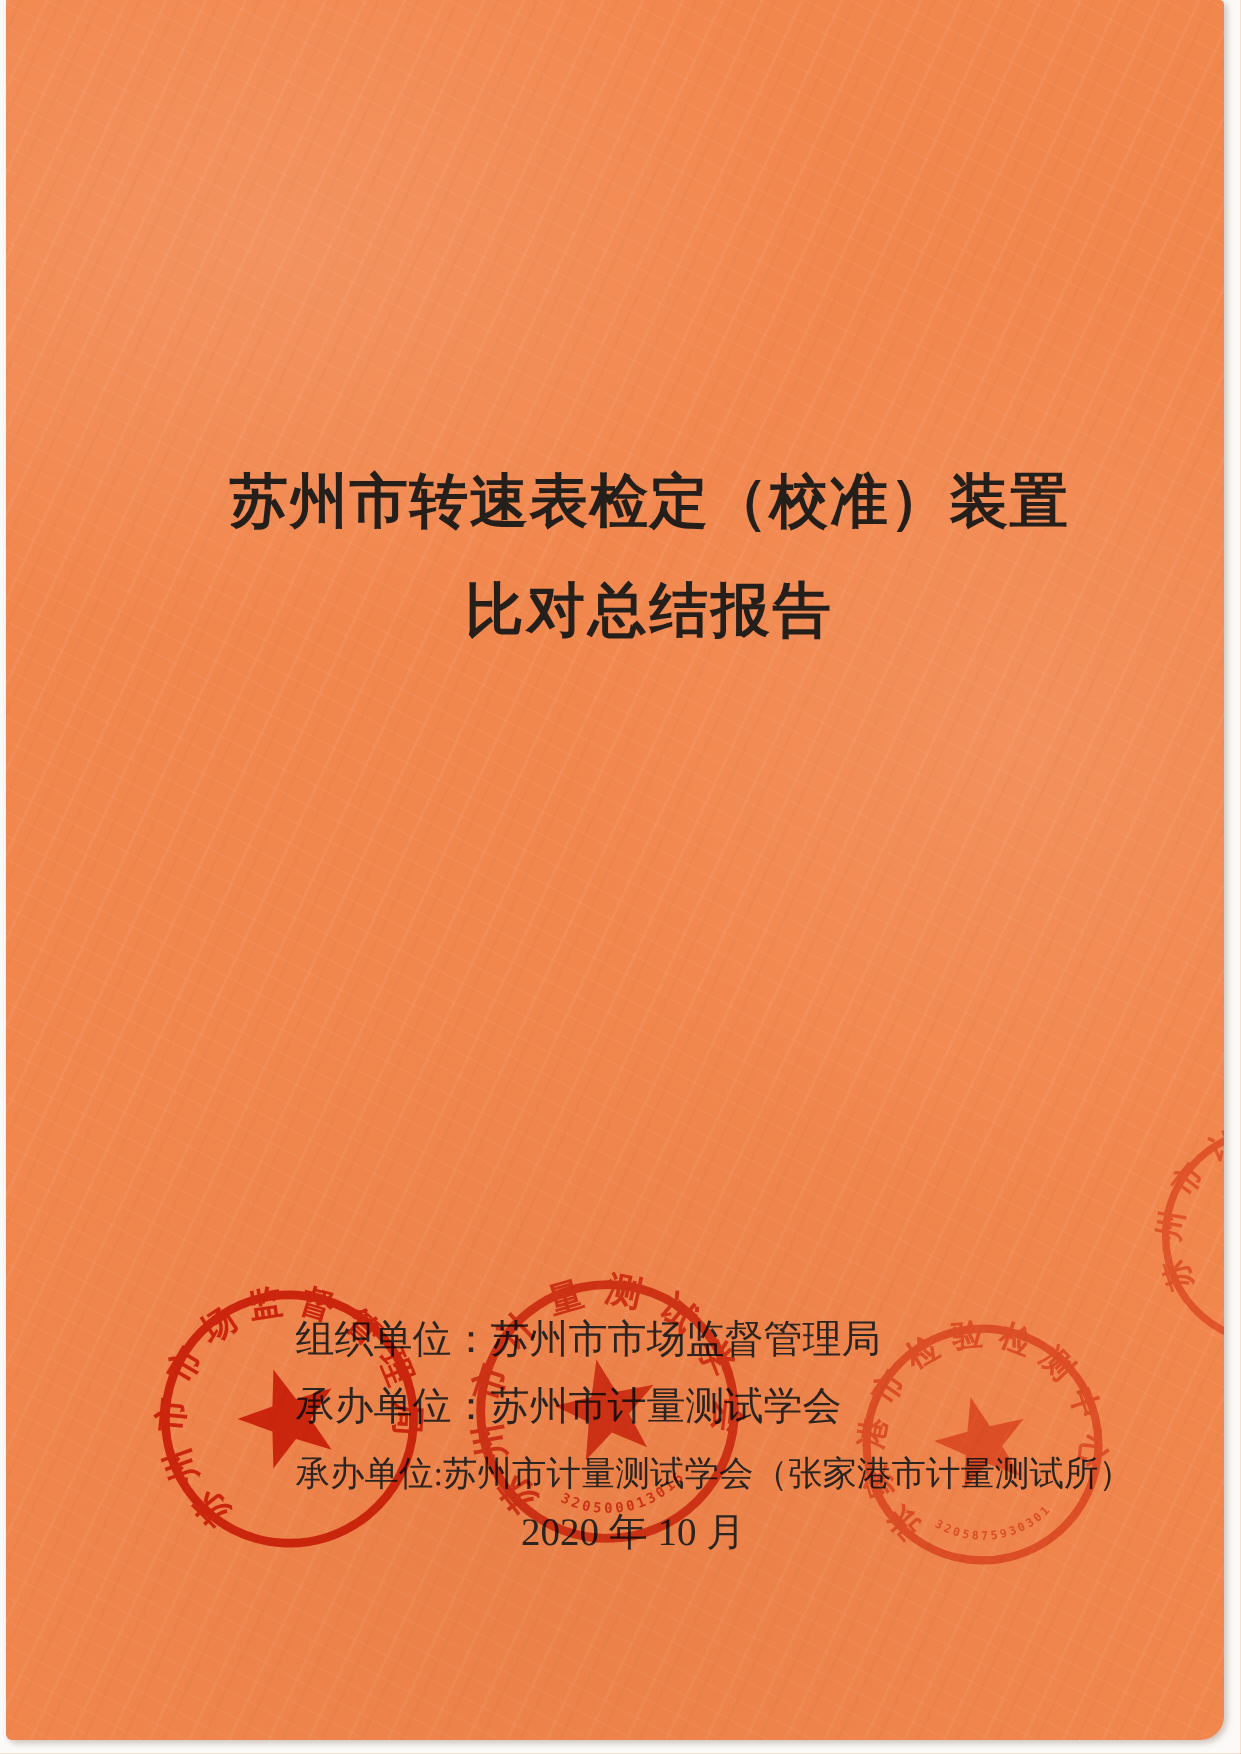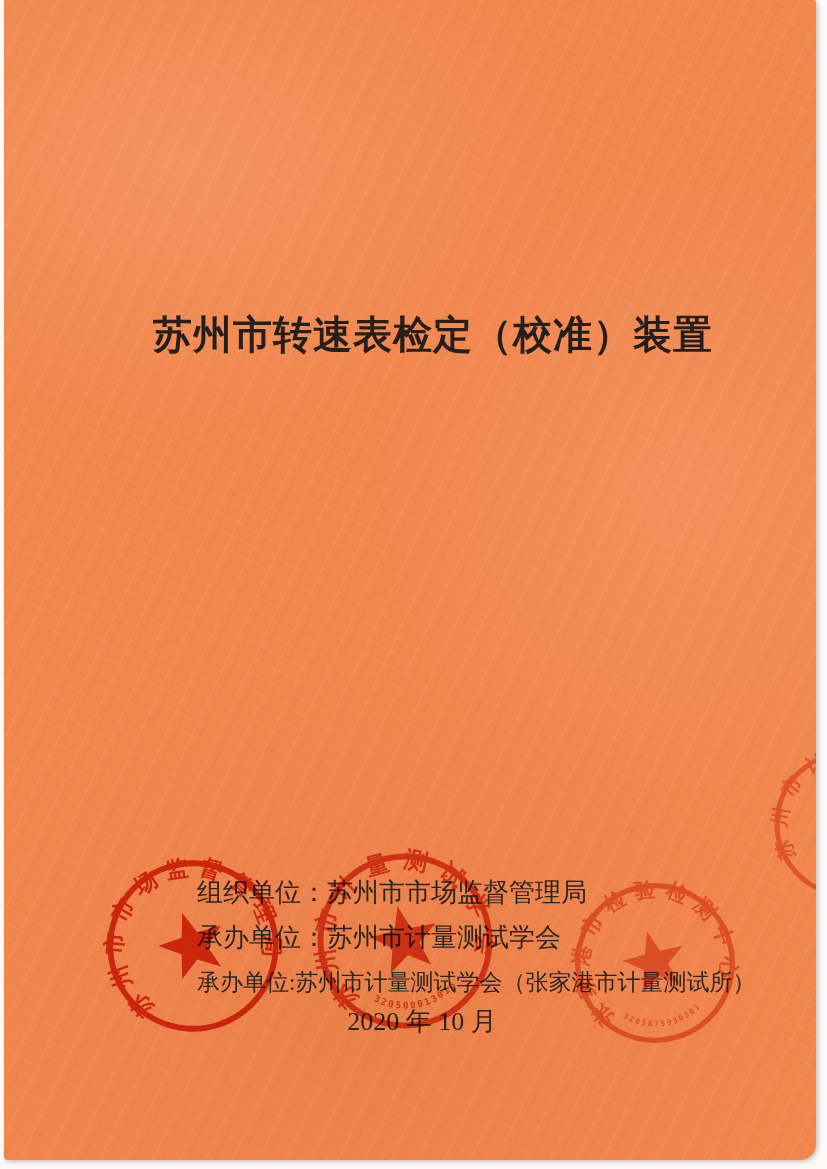--- a/index.html
+++ b/index.html
@@ -56,20 +56,21 @@
   .stamp-3{left:566px;top:878px; width:170px;height:170px;color:#dd4d26;opacity:0.60;}
   .stamp-4{left:766px;top:746px; width:156px;height:156px;color:#dd4d26;opacity:0.55;}
 </style>
 </head>
 <body>
 
 <div class="paper">
 
   <div class="title-block">
     <div class="title-line1">苏州市转速表检定（校准）装置</div>
+    <div class="title-line2">比对总结报告</div>
   </div>
 
   <div class="info-block">
     <div class="info-line"><span>组织单位：</span><span>苏州市市场监督管理局</span></div>
     <div class="info-line"><span>承办单位：</span><span>苏州市计量测试学会</span></div>
     <div class="info-line small"><span>承办单位:</span><span>苏州市计量测试学会（张家港市计量测试所）</span></div>
   </div>
 
   <div class="date-line">2020 年 10 月</div>
 

